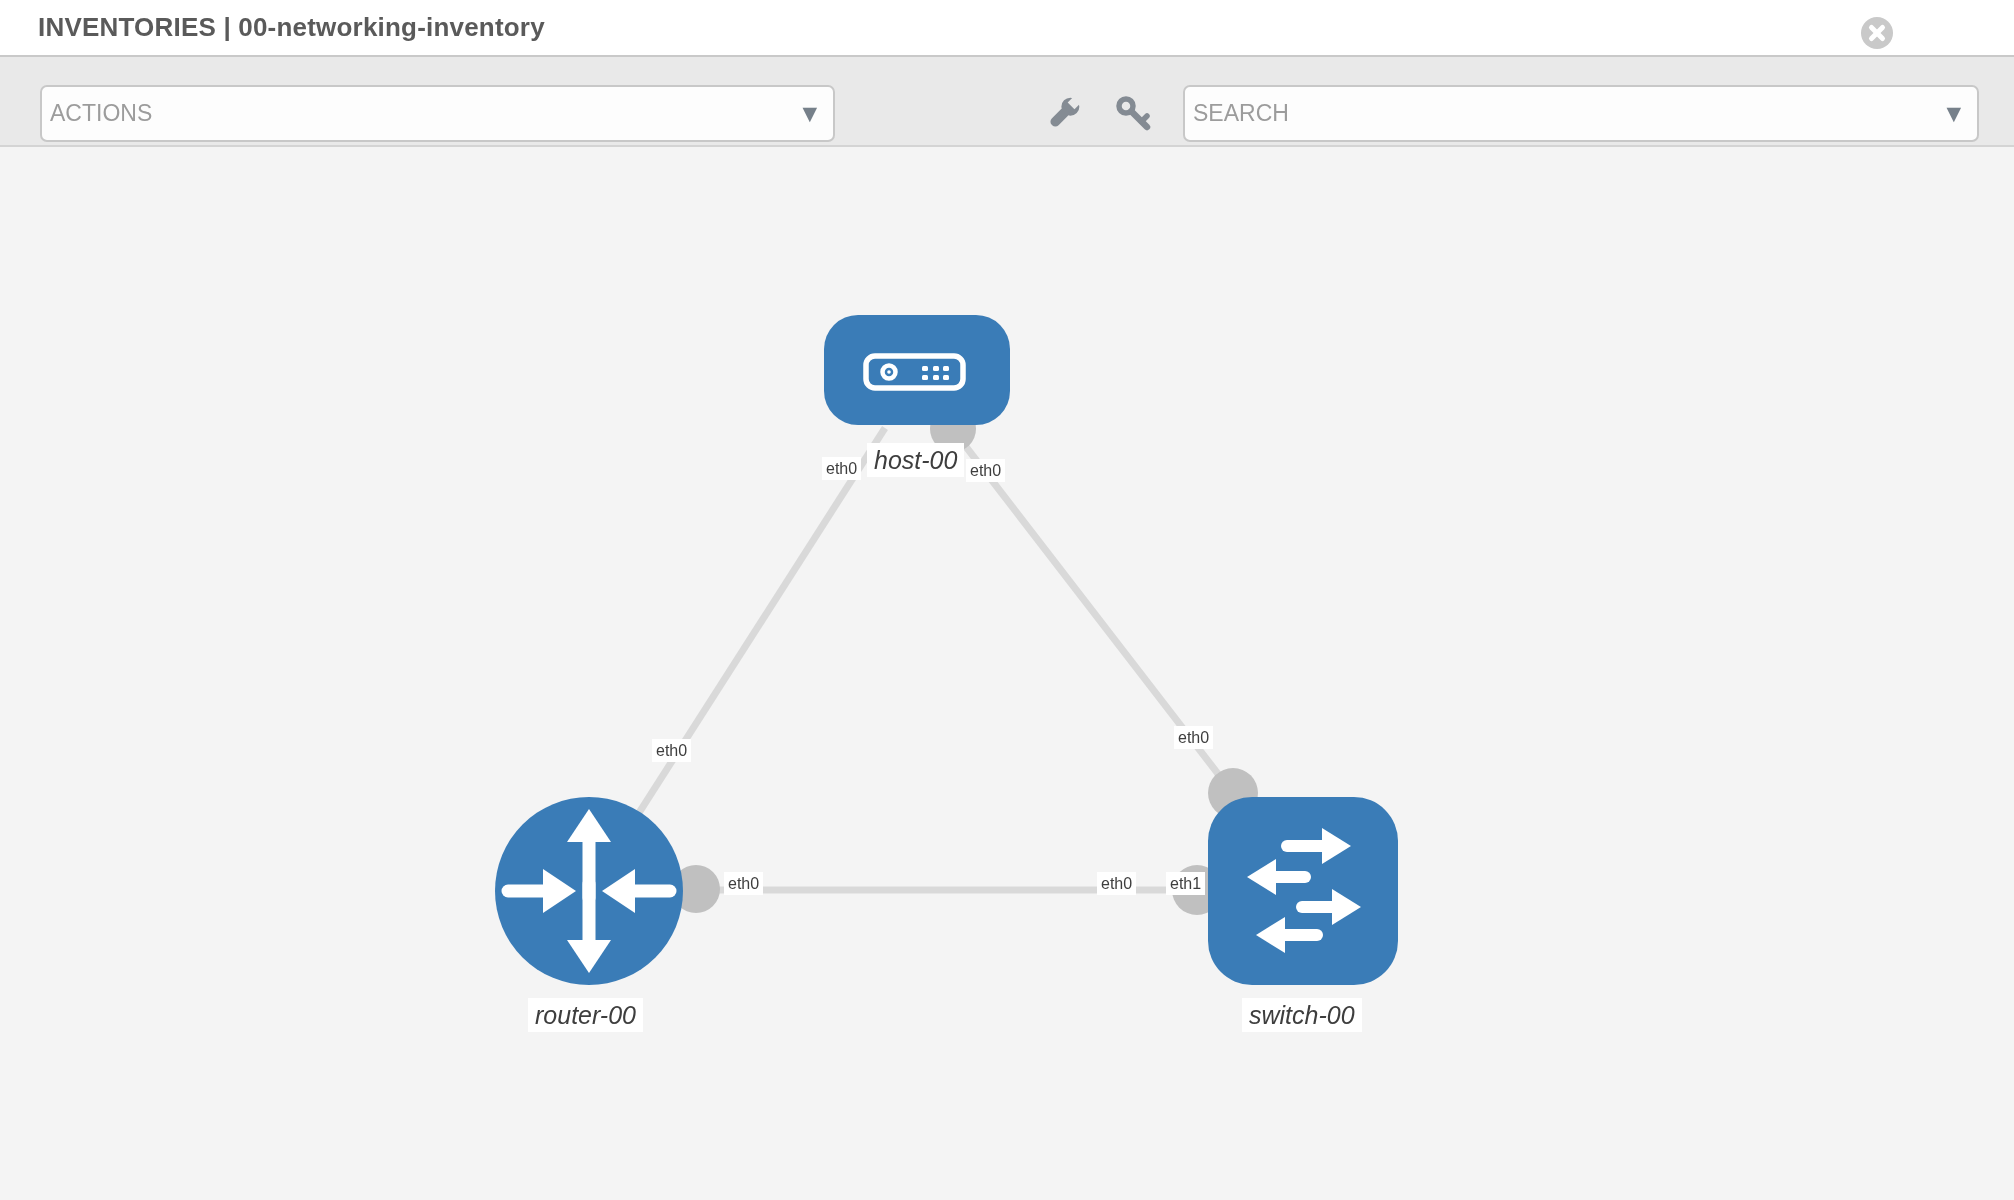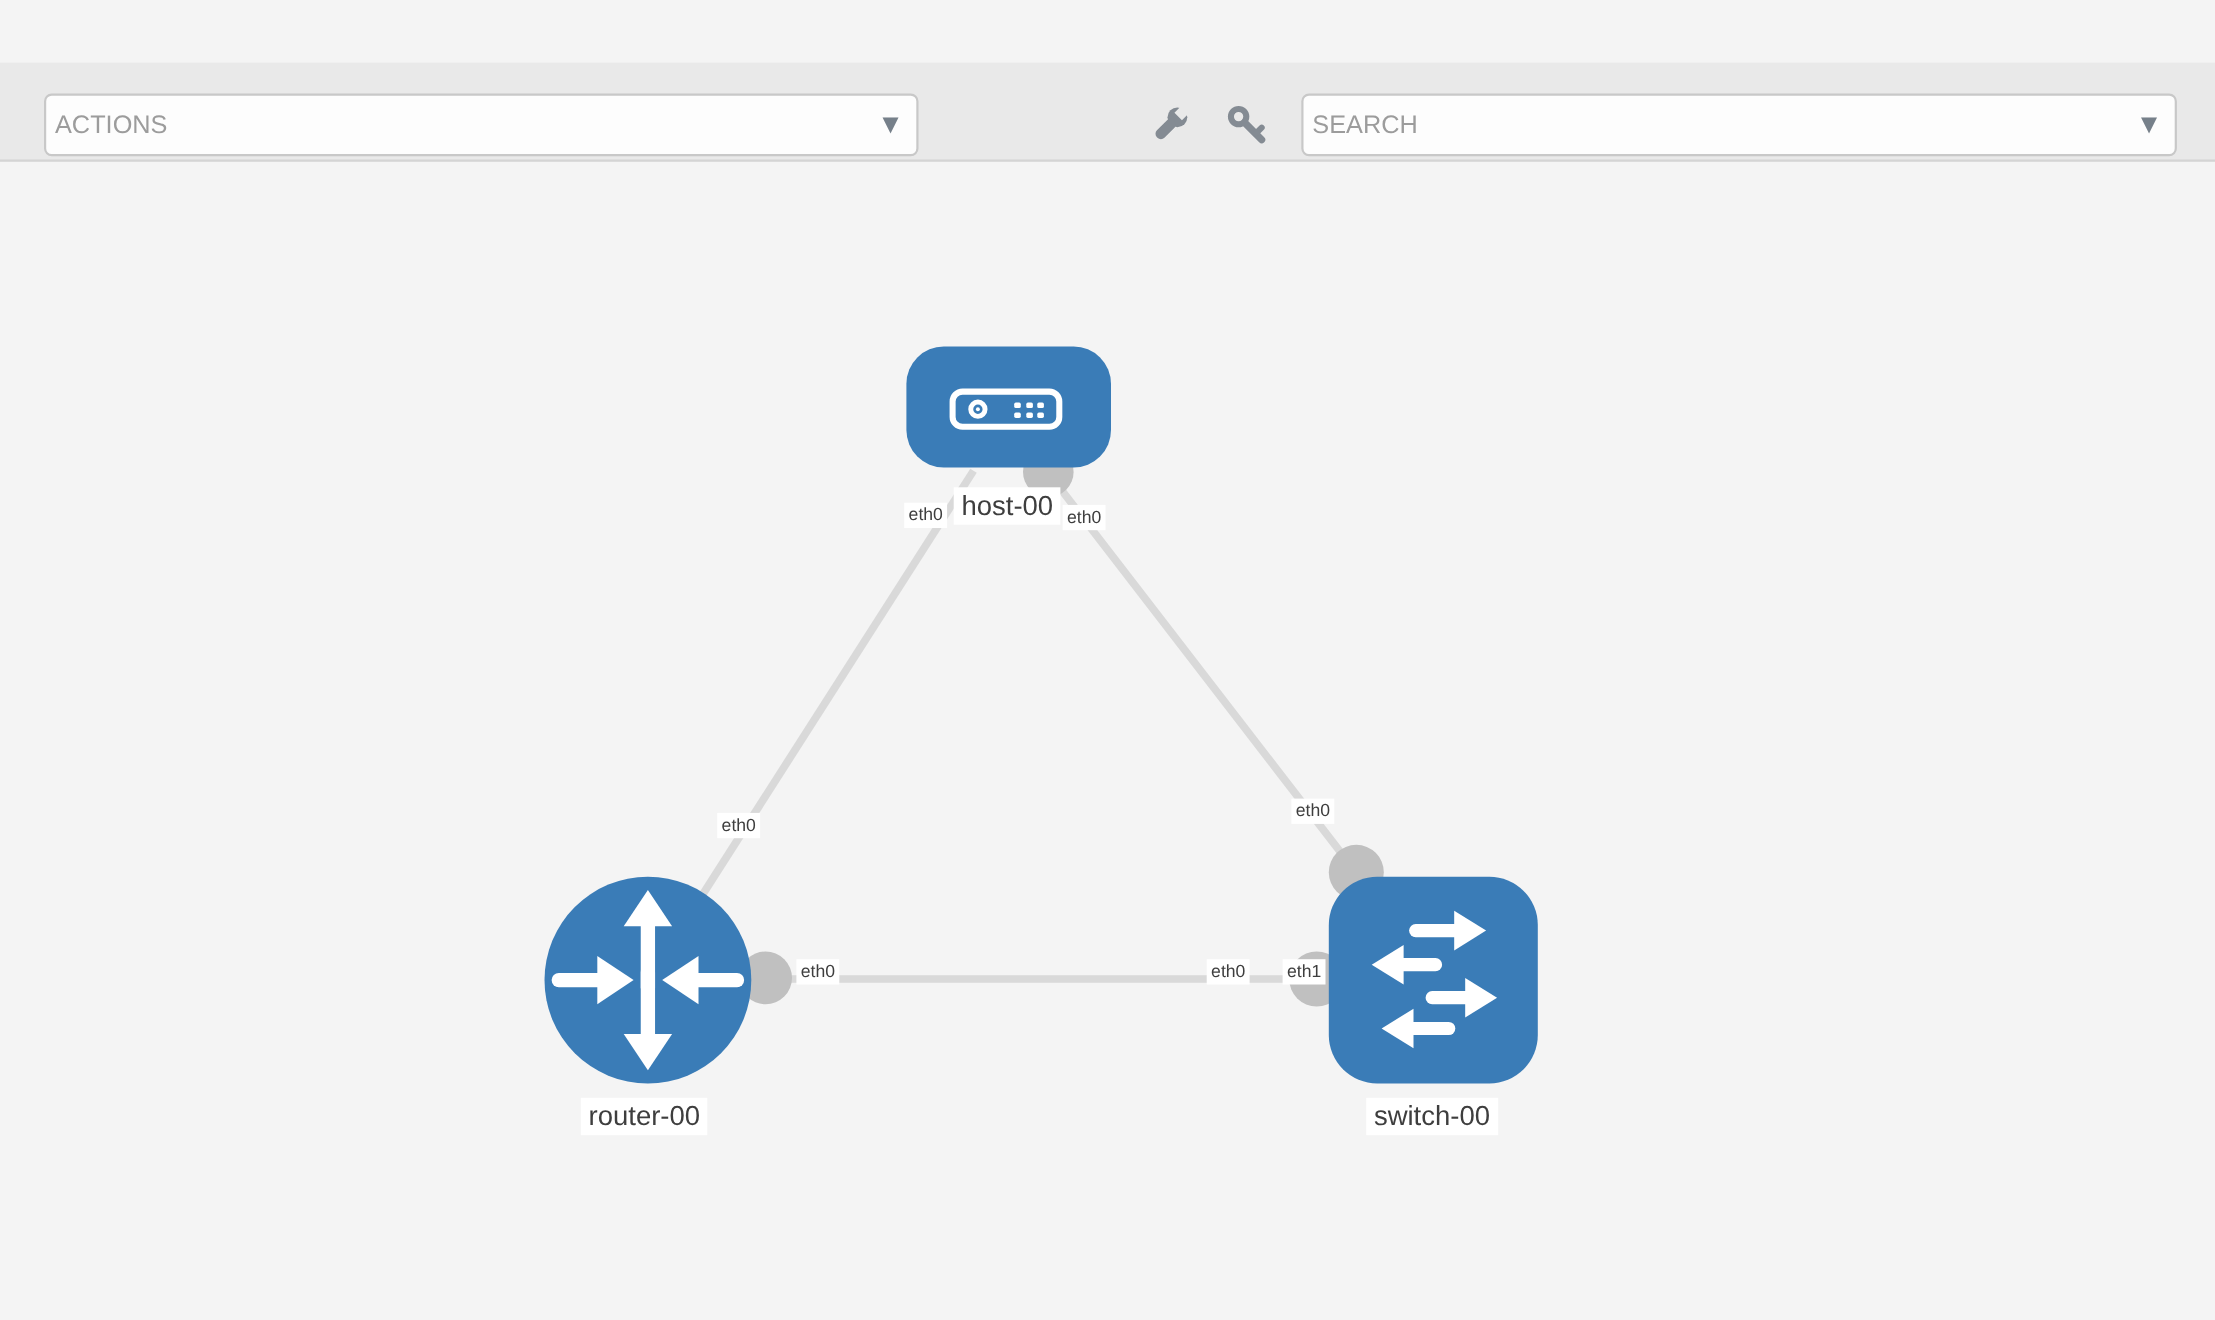--- a/index.html
+++ b/index.html
@@ -25,40 +25,49 @@
   .tool-icon{position:absolute;top:35px;width:42px;height:42px;cursor:pointer;}
   #wrench-btn{left:1043px;}
   #key-btn{left:1112px;}
 
   
   #topology-svg{position:absolute;left:0;top:0;z-index:1;}
 
   .iface-label{position:absolute;background:#ffffff;color:#3e3e3e;font-size:16px;line-height:1.2;
     padding:2px 4px;z-index:2;white-space:nowrap;}
   .node-label{position:absolute;background:#ffffff;color:#3e3e3e;font-size:25px;line-height:1.2;
-    padding:2px 7px;z-index:2;white-space:nowrap;}
+    padding:2px 7px;z-index:2;white-space:nowrap;font-style:italic;}
 
   
   #zoom-panel{position:absolute;left:1622px;top:1083px;width:392px;height:117px;background:#ffffff;
     border:2px solid #b3b3b3;border-right:none;border-bottom:none;box-sizing:border-box;z-index:6;}
   #zoom-level{position:absolute;left:0;right:0;top:6px;text-align:center;font-size:20px;color:#1c1c1c;}
   .zoom-sign{position:absolute;top:22px;font-size:36px;font-weight:bold;color:#8a9198;line-height:1;
     cursor:pointer;font-family:"DejaVu Sans",sans-serif;}
   #zoom-minus{left:23px;}
   #zoom-plus{left:349px;}
   #zoom-track{position:absolute;left:69px;top:45px;width:266px;height:24px;background:#ffffff;
     border:2px solid #b9b9b9;border-radius:14px;box-sizing:border-box;cursor:pointer;}
   #zoom-thumb{position:absolute;left:224px;top:41px;width:32px;height:32px;border-radius:50%;
     background:#3a7cb7;cursor:grab;}
 </style>
 </head>
 <body>
 
 <div id="page">
 
+  <div id="header">
+    <div id="page-title">INVENTORIES | 00-networking-inventory</div>
+    <div id="close-btn">
+      <svg width="32" height="32" viewBox="0 0 32 32">
+        <line x1="10.5" y1="10.5" x2="21.5" y2="21.5" stroke="#ffffff" stroke-width="5" stroke-linecap="round"></line>
+        <line x1="21.5" y1="10.5" x2="10.5" y2="21.5" stroke="#ffffff" stroke-width="5" stroke-linecap="round"></line>
+      </svg>
+    </div>
+  </div>
 
   <div id="toolbar">
     <div id="actions-box" class="select-box">
       <span>ACTIONS</span>
       <span class="dd-arrow">▼</span>
     </div>
 
     <div id="wrench-btn" class="tool-icon">
       <svg width="42" height="42" viewBox="0 0 42 42">
         <g transform="rotate(45 21 21)">

